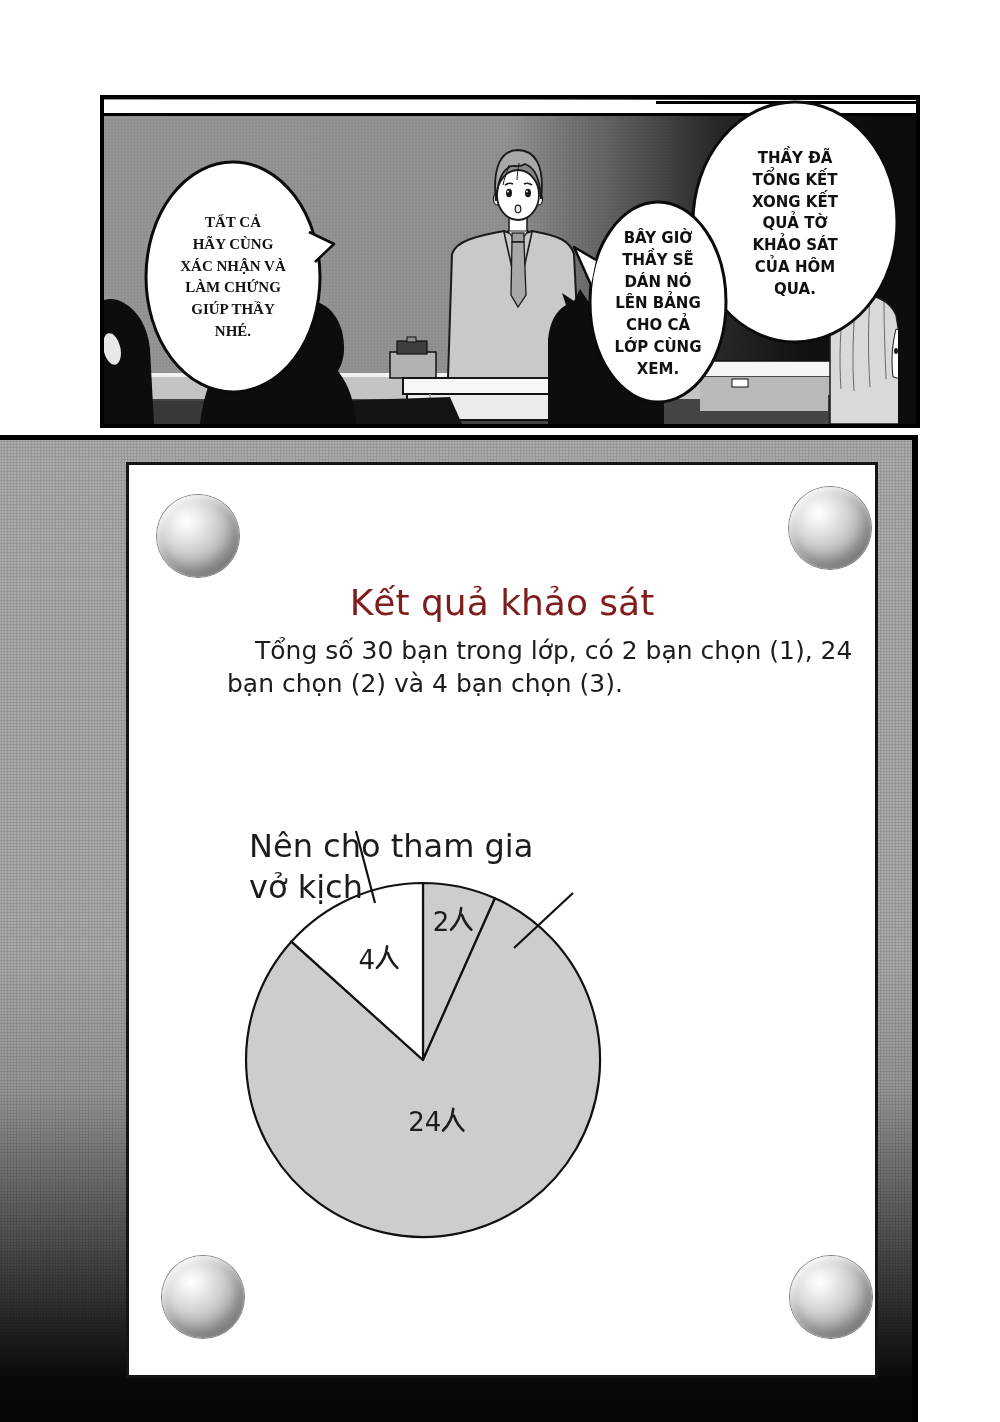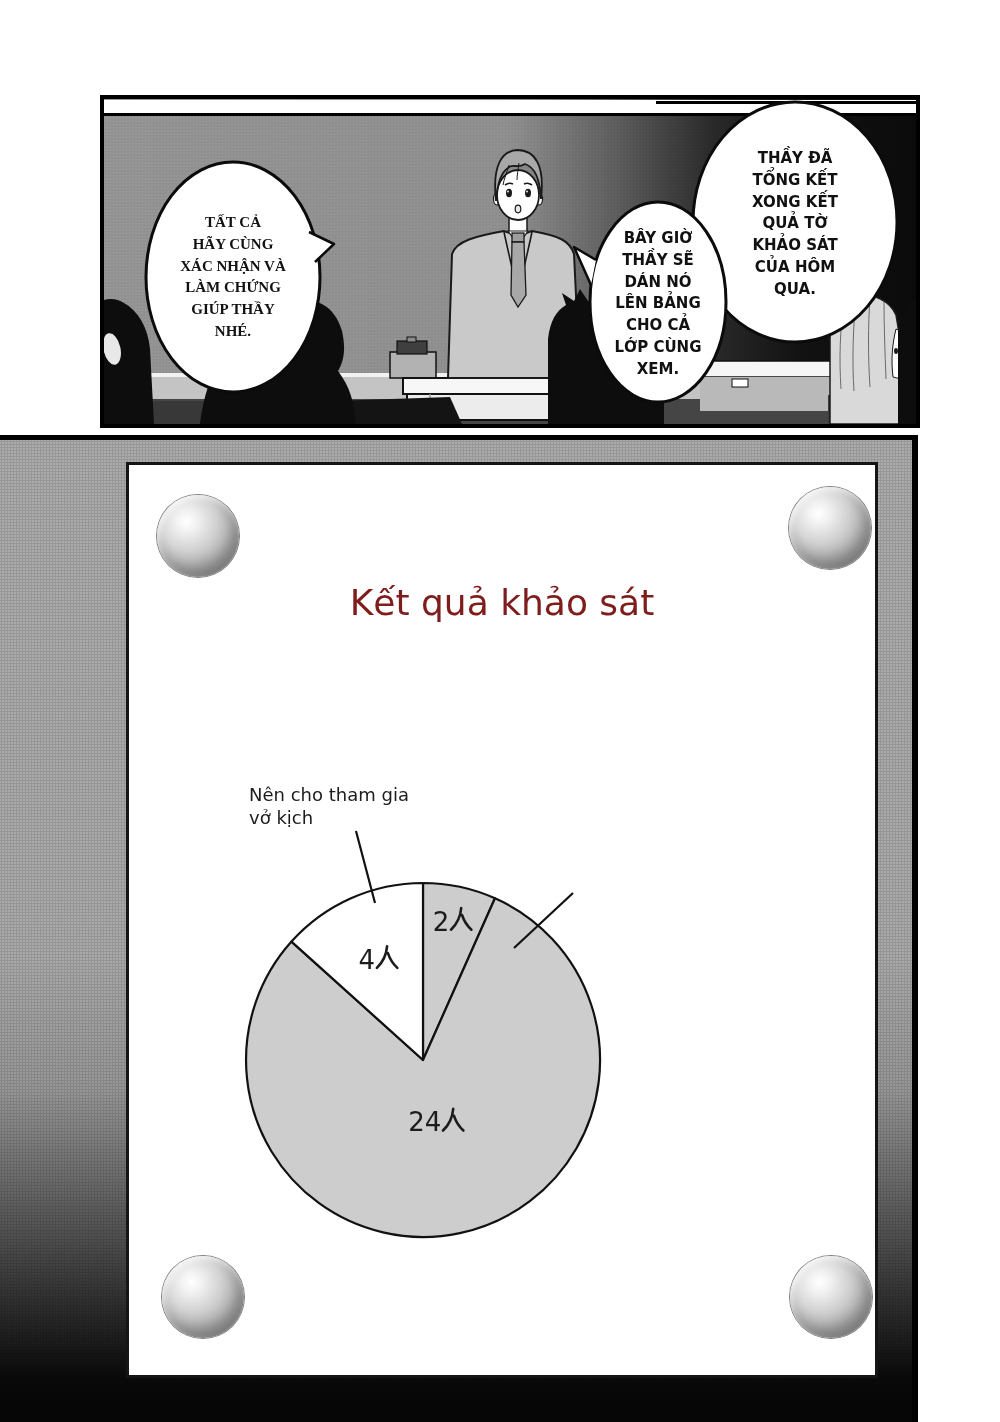--- a/index.html
+++ b/index.html
@@ -40,21 +40,21 @@
                0 0 0 1px rgba(0,0,0,0.5);
   }
   .poster-title{
     position:absolute;top:117px;left:0;width:100%;margin:0;
     text-align:center;font-size:36px;font-weight:400;color:#7f1d1d;
   }
   .poster-body{position:absolute;top:170px;left:0;right:16px;padding-left:98px;color:#1c1c1c;}
   .poster-body p{margin:0;font-size:25px;line-height:1.3;white-space:pre-line;text-indent:28px;}
   .pie-annotation{
     position:absolute;white-space:pre-line;color:#1c1c1c;
-    font-size:18px;line-height:1.28;z-index:2;
+    font-size:32px;line-height:1.28;z-index:2;margin-top:43px;
   }
   #ann-left{left:120px;top:318px;}
   #ann-right{left:391px;top:355px;}
   #pie-svg{position:absolute;left:0;top:297px;z-index:1;}
 </style>
 </head>
 <body>
 
 <div class="panel1">
   <svg width="812" height="325" viewBox="0 0 812 325">
@@ -165,20 +165,22 @@
   <div class="poster">
 
     <div class="sphere" style="left:28px;top:30px;"></div>
     <div class="sphere" style="left:660px;top:22px;"></div>
     <div class="sphere" style="left:33px;top:791px;"></div>
     <div class="sphere" style="left:661px;top:791px;"></div>
 
     <h1 class="poster-title">Kết quả khảo sát</h1>
 
     <div class="poster-body">
+      <p>Tổng số 30 bạn trong lớp, có 2 bạn chọn (1), 24
+bạn chọn (2) và 4 bạn chọn (3).</p>
     </div>
 
     <div id="ann-left" class="pie-annotation">Nên cho tham gia
 vở kịch</div>
 
     <svg id="pie-svg" width="746" height="613" viewBox="0 0 746 613">
         <path d="M294,298 L294.0,121.0 A177,177 0 0 1 366.0,136.3 Z" fill="#cdcdcd" stroke="#111111" stroke-width="2.2" stroke-linejoin="round"></path>
         <path d="M294,298 L366.0,136.3 A177,177 0 1 1 162.5,179.6 Z" fill="#cdcdcd" stroke="#111111" stroke-width="2.2" stroke-linejoin="round"></path>
         <path d="M294,298 L162.5,179.6 A177,177 0 0 1 294.0,121.0 Z" fill="#ffffff" stroke="#111111" stroke-width="2.2" stroke-linejoin="round"></path>
         <text x="303.7" y="168.5" font-size="26" fill="#1c1c1c">2</text>

